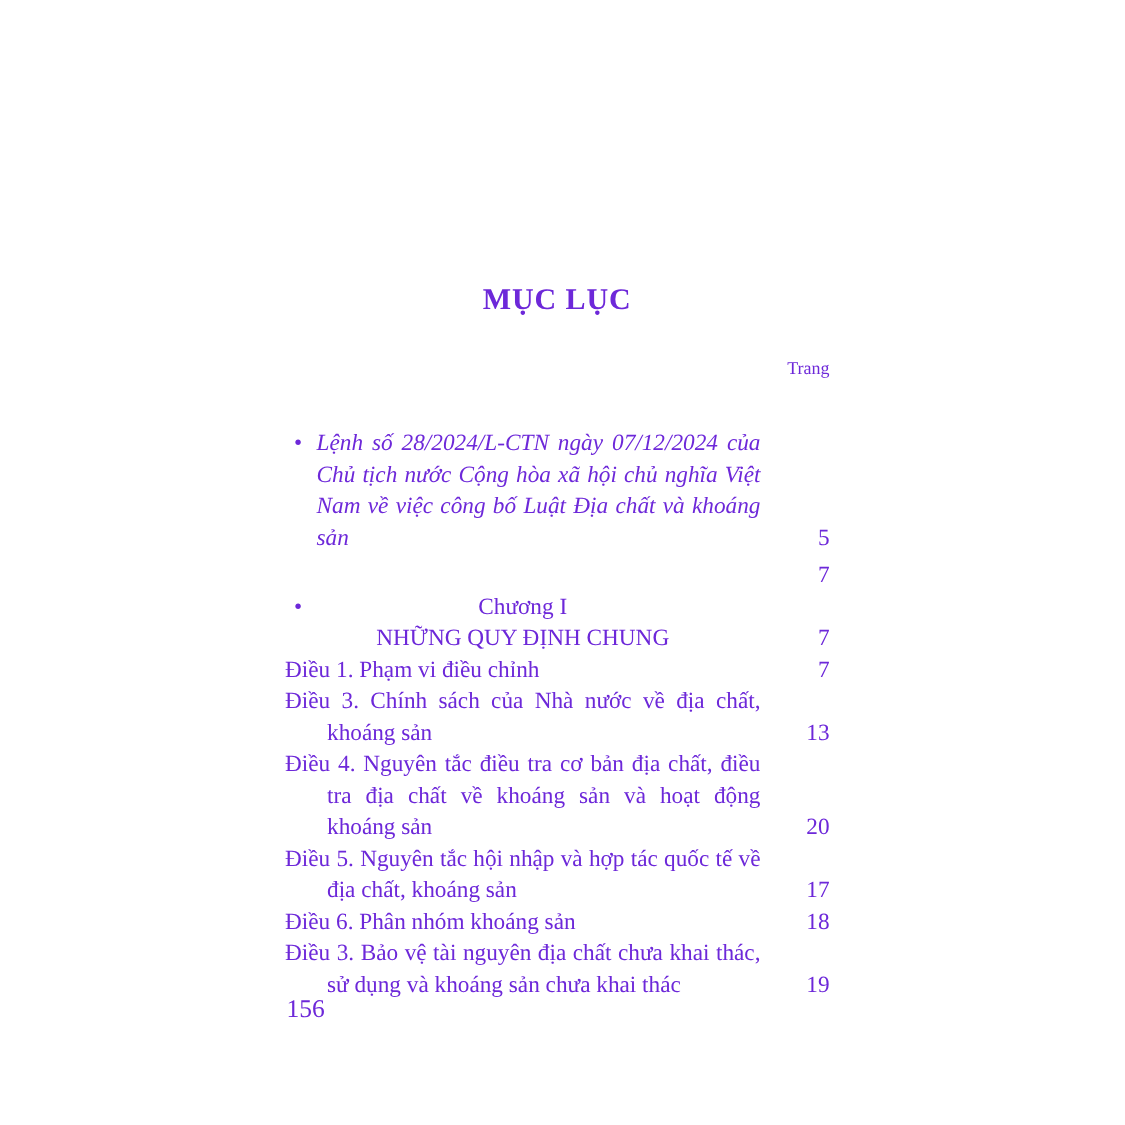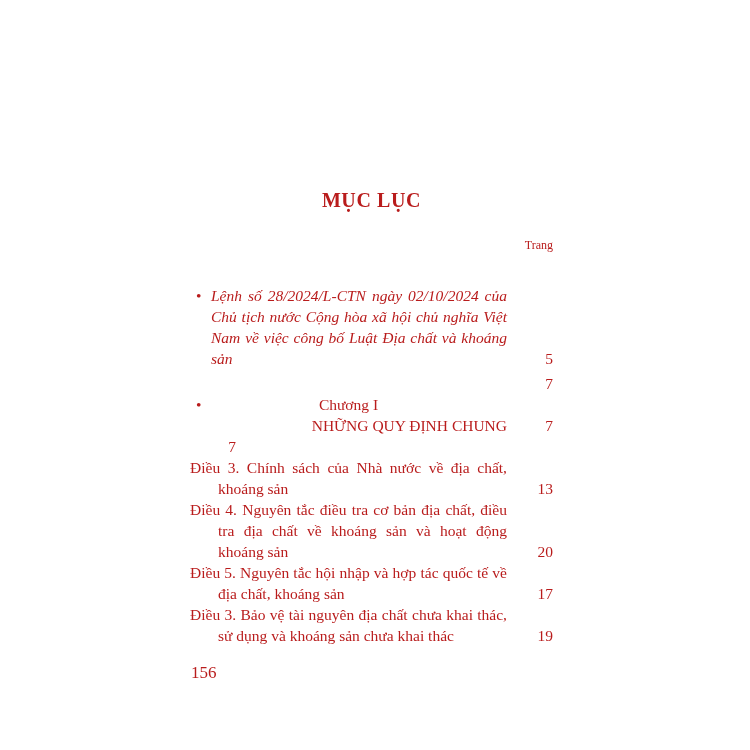--- a/index.html
+++ b/index.html
@@ -2,21 +2,21 @@
 <html><head>
 <meta charset="utf-8">
 <style>
   html, body { margin: 0; padding: 0; background: #ffffff; }
   .page {
     position: relative;
     width: 750px;
     height: 750px;
     background: #ffffff;
     font-family: "Liberation Serif", "DejaVu Serif", serif;
-    color: #b91c1c;
+    color: #6d28d9;
     overflow: hidden;
   }
   .title {
     position: absolute;
     left: 190px;
     top: 189px;
     width: 363px;
     margin: 0;
     text-align: center;
     font-size: 20px;
@@ -54,21 +54,21 @@
     position: relative;
     padding-left: 21px;
     font-style: italic;
   }
   .row.bullet .marker {
     position: absolute;
     left: 6px;
     top: 0;
     font-style: normal;
   }
-  .row.center .text { text-align: right; padding: 0; text-indent: 0; }
+  .row.center .text { text-align: center; padding: 0; text-indent: 0; }
   .row.center-italic .text { text-align: center; padding: 0; text-indent: 0; }
   .row.article .text {
     padding-left: 28px;
     text-indent: -28px;
   }
   .mt { margin-top: 4px; }
   .folio {
     position: absolute;
     left: 191px;
     top: 663px;
@@ -82,21 +82,21 @@
 
   <h1 class="title">MỤC LỤC</h1>
 
   <div class="col-header">Trang</div>
 
   <div class="toc">
 
     <div class="row bullet">
       <div class="text">
         <span class="marker">•</span>
-        <span>Lệnh số 28/2024/L-CTN ngày 02/10/2024 của Chủ tịch nước Cộng hòa xã hội chủ nghĩa Việt Nam về việc công bố Luật Địa chất và khoáng sản</span>
+        <span>Lệnh số 28/2024/L-CTN ngày 07/12/2024 của Chủ tịch nước Cộng hòa xã hội chủ nghĩa Việt Nam về việc công bố Luật Địa chất và khoáng sản</span>
       </div>
       <div class="pg">5</div>
     </div>
 
     <div class="row bullet mt">
       <div class="text">
         <span class="marker">•</span>
       </div>
       <div class="pg">7</div>
     </div>
@@ -105,39 +105,44 @@
       <div class="text">Chương I</div>
       <div class="pg"></div>
     </div>
 
     <div class="row center">
       <div class="text">NHỮNG QUY ĐỊNH CHUNG</div>
       <div class="pg">7</div>
     </div>
 
     <div class="row article">
+      <div class="text">Điều 1. Phạm vi điều chỉnh</div>
       <div class="pg">7</div>
     </div>
 
 
     <div class="row article">
       <div class="text">Điều 3. Chính sách của Nhà nước về địa chất, khoáng sản</div>
       <div class="pg">13</div>
     </div>
 
     <div class="row article">
       <div class="text">Điều 4. Nguyên tắc điều tra cơ bản địa chất, điều tra địa chất về khoáng sản và hoạt động khoáng sản</div>
       <div class="pg">20</div>
     </div>
 
     <div class="row article">
       <div class="text">Điều 5. Nguyên tắc hội nhập và hợp tác quốc tế về địa chất, khoáng sản</div>
       <div class="pg">17</div>
     </div>
 
+    <div class="row article">
+      <div class="text">Điều 6. Phân nhóm khoáng sản</div>
+      <div class="pg">18</div>
+    </div>
 
     <div class="row article">
       <div class="text">Điều 3. Bảo vệ tài nguyên địa chất chưa khai thác, sử dụng và khoáng sản chưa khai thác</div>
       <div class="pg">19</div>
     </div>
 
   </div>
 
   <div class="folio">156</div>
 

